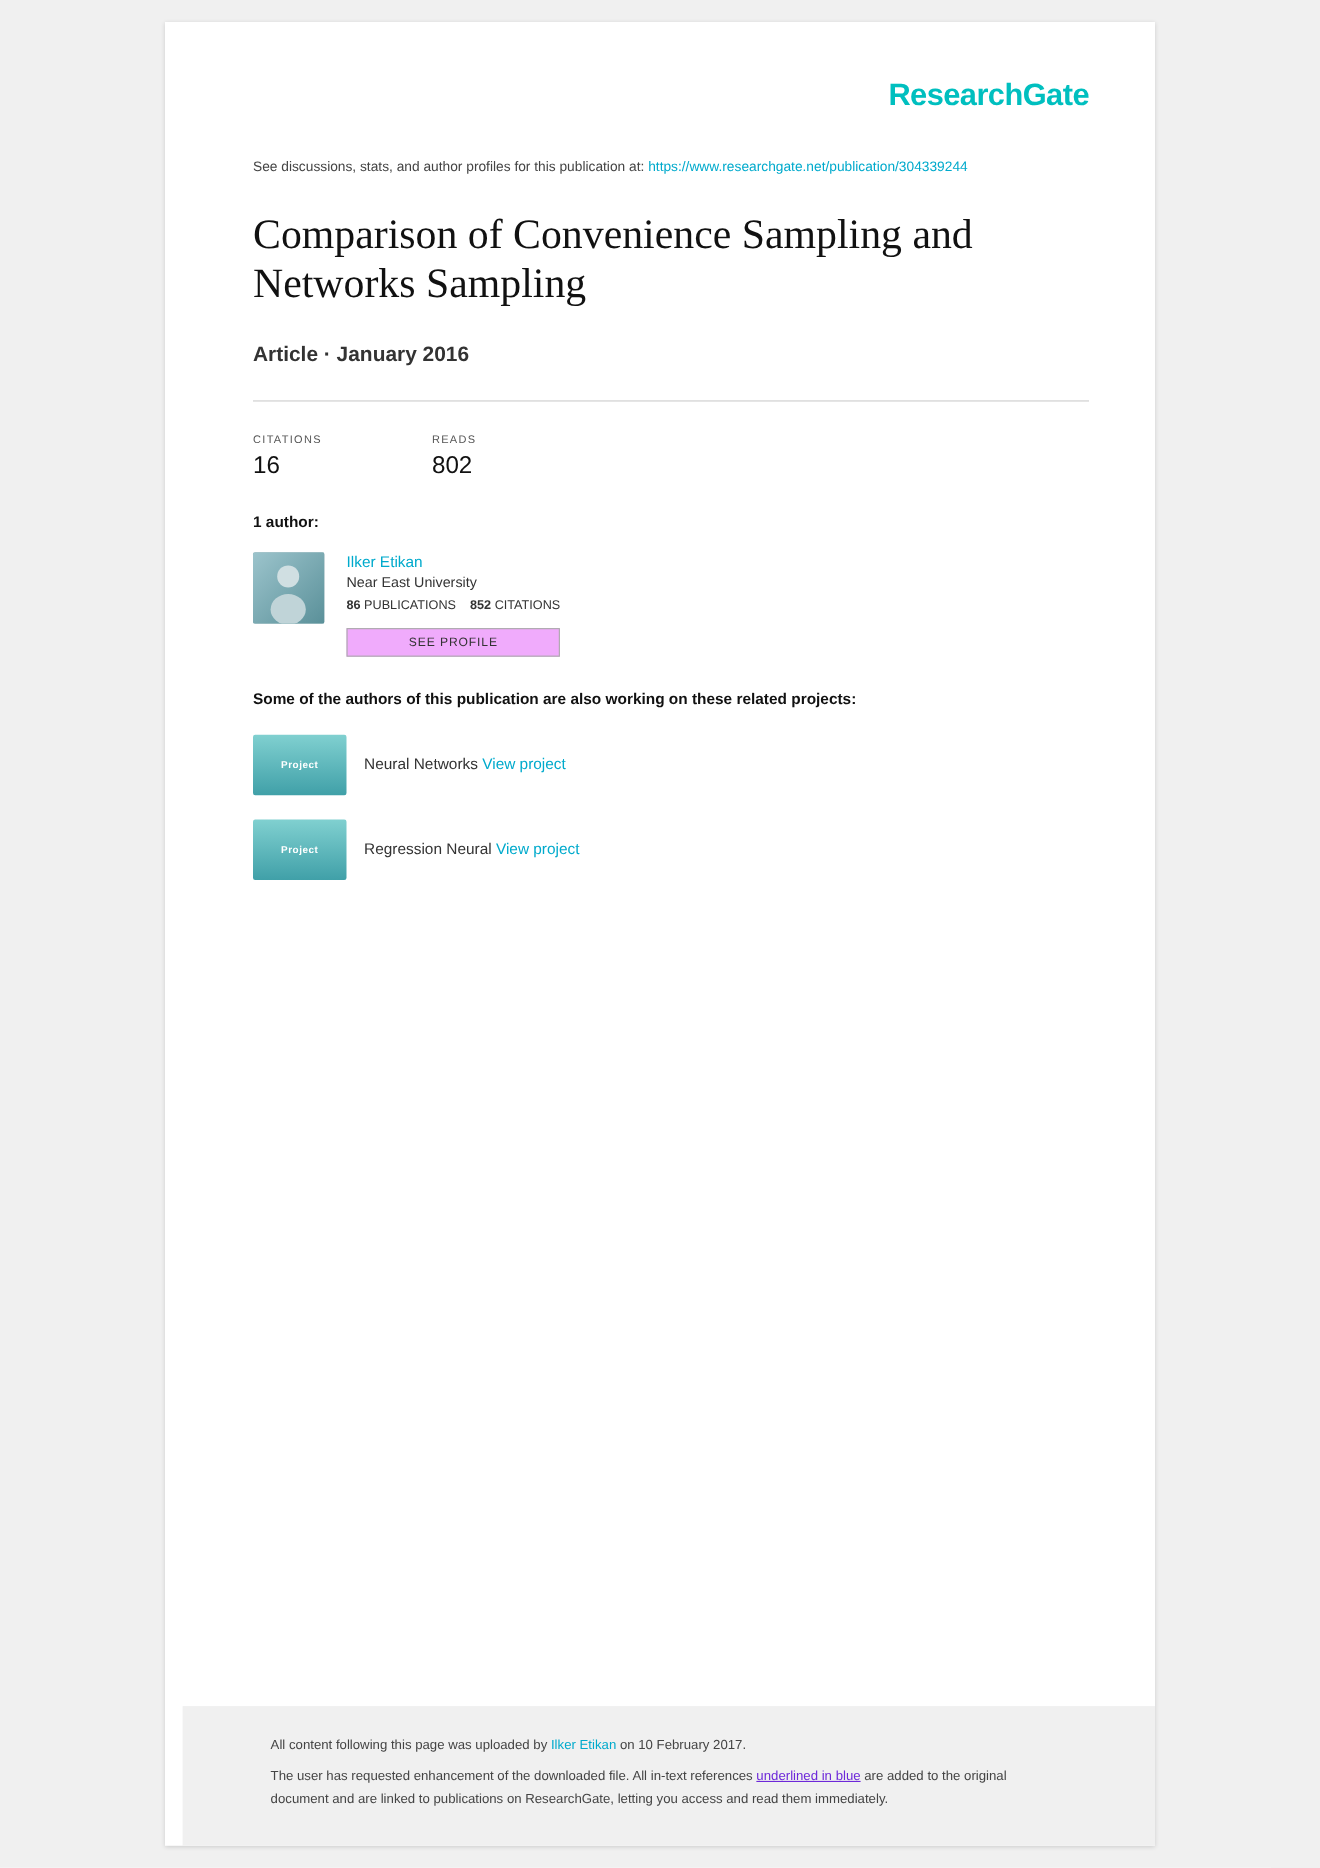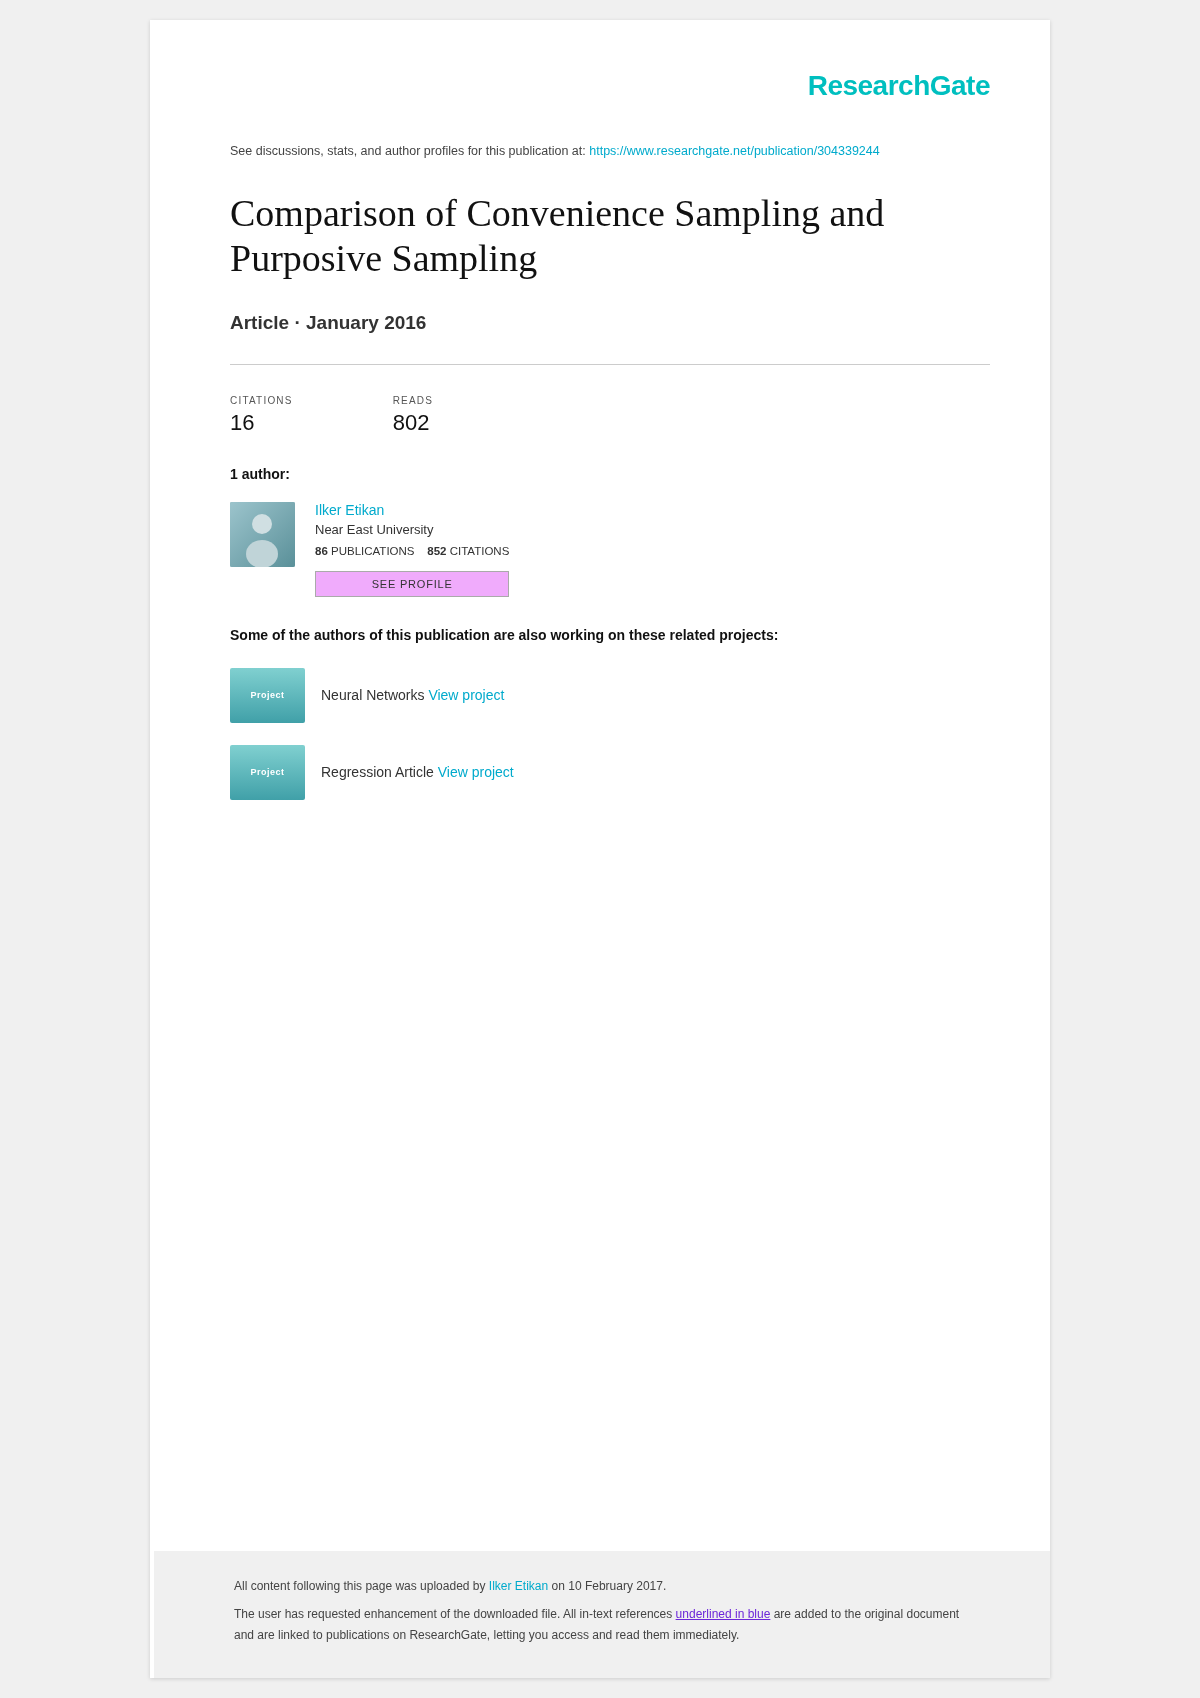--- a/index.html
+++ b/index.html
@@ -208,21 +208,21 @@
     }
 
     .project-item {
       display: flex;
       align-items: center;
       gap: 16px;
       margin-bottom: 22px;
     }
 
     .project-badge {
-      width: 75px;
+      width: 85px;
       height: 55px;
       background: linear-gradient(to bottom, #80d0d0, #40a0a8);
       display: flex;
       align-items: center;
       justify-content: center;
       flex-shrink: 0;
       border-radius: 2px;
     }
 
     .project-badge-text {
@@ -243,21 +243,21 @@
       color: #00AACC;
       text-decoration: none;
       font-family: Arial, sans-serif;
       font-size: 14px;
       cursor: pointer;
     }
 
     .footer-section {
       position: absolute;
       bottom: 0;
-      left: 4px;
+      left: 16px;
       right: 0;
       background: #f0f0f0;
       padding: 25px 80px;
     }
 
     .footer-text {
       font-size: 12px;
       color: #444;
       font-family: Arial, sans-serif;
       line-height: 1.7;
@@ -283,21 +283,21 @@
     <div class="logo">
       <span class="research">ResearchGate</span>
     </div>
   </div>
 
   <p class="see-discussions">
     <span>See discussions, stats, and author profiles for this publication at:</span>
     <a>https://www.researchgate.net/publication/304339244</a>
   </p>
 
-  <h1 class="paper-title">Comparison of Convenience Sampling and Purposive Sampling</h1>
+  <h1 class="paper-title">Comparison of Convenience Sampling and Networks Sampling</h1>
 
   <div class="article-meta">
     <div class="article-type">Article · January 2016</div>
   </div>
 
   <hr class="divider">
 
   <div class="stats-row">
     <div class="stat-block">
       <span class="stat-label">CITATIONS</span>
@@ -357,21 +357,21 @@
         <span class="project-name">Neural Networks </span>
         <a class="project-link">View project</a>
       </div>
     </div>
 
     <div class="project-item">
       <div class="project-badge">
         <span class="project-badge-text">Project</span>
       </div>
       <div>
-        <span class="project-name">Regression Article </span>
+        <span class="project-name">Regression Neural </span>
         <a class="project-link">View project</a>
       </div>
     </div>
   </div>
 
   <div class="footer-section">
     <p class="footer-text">
       All content following this page was uploaded by
       <a>Ilker Etikan</a>
       on 10 February 2017.

